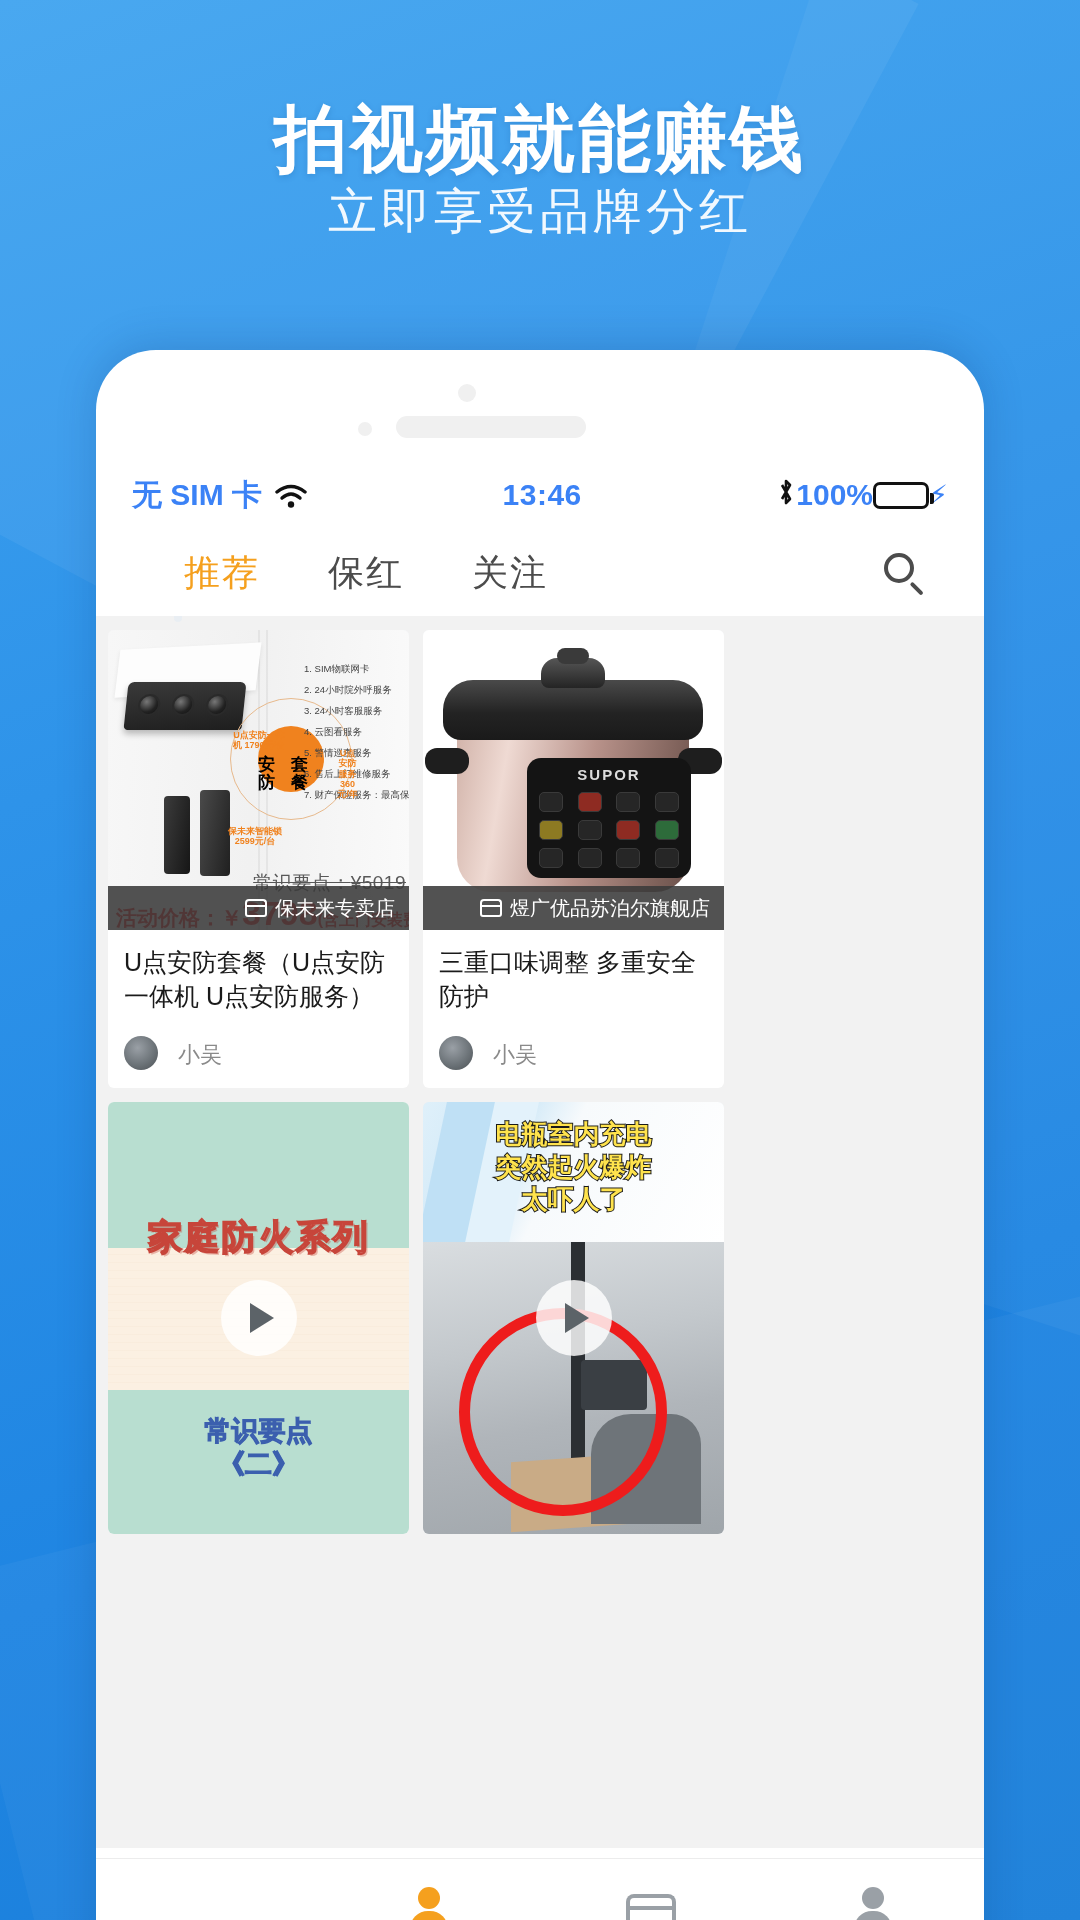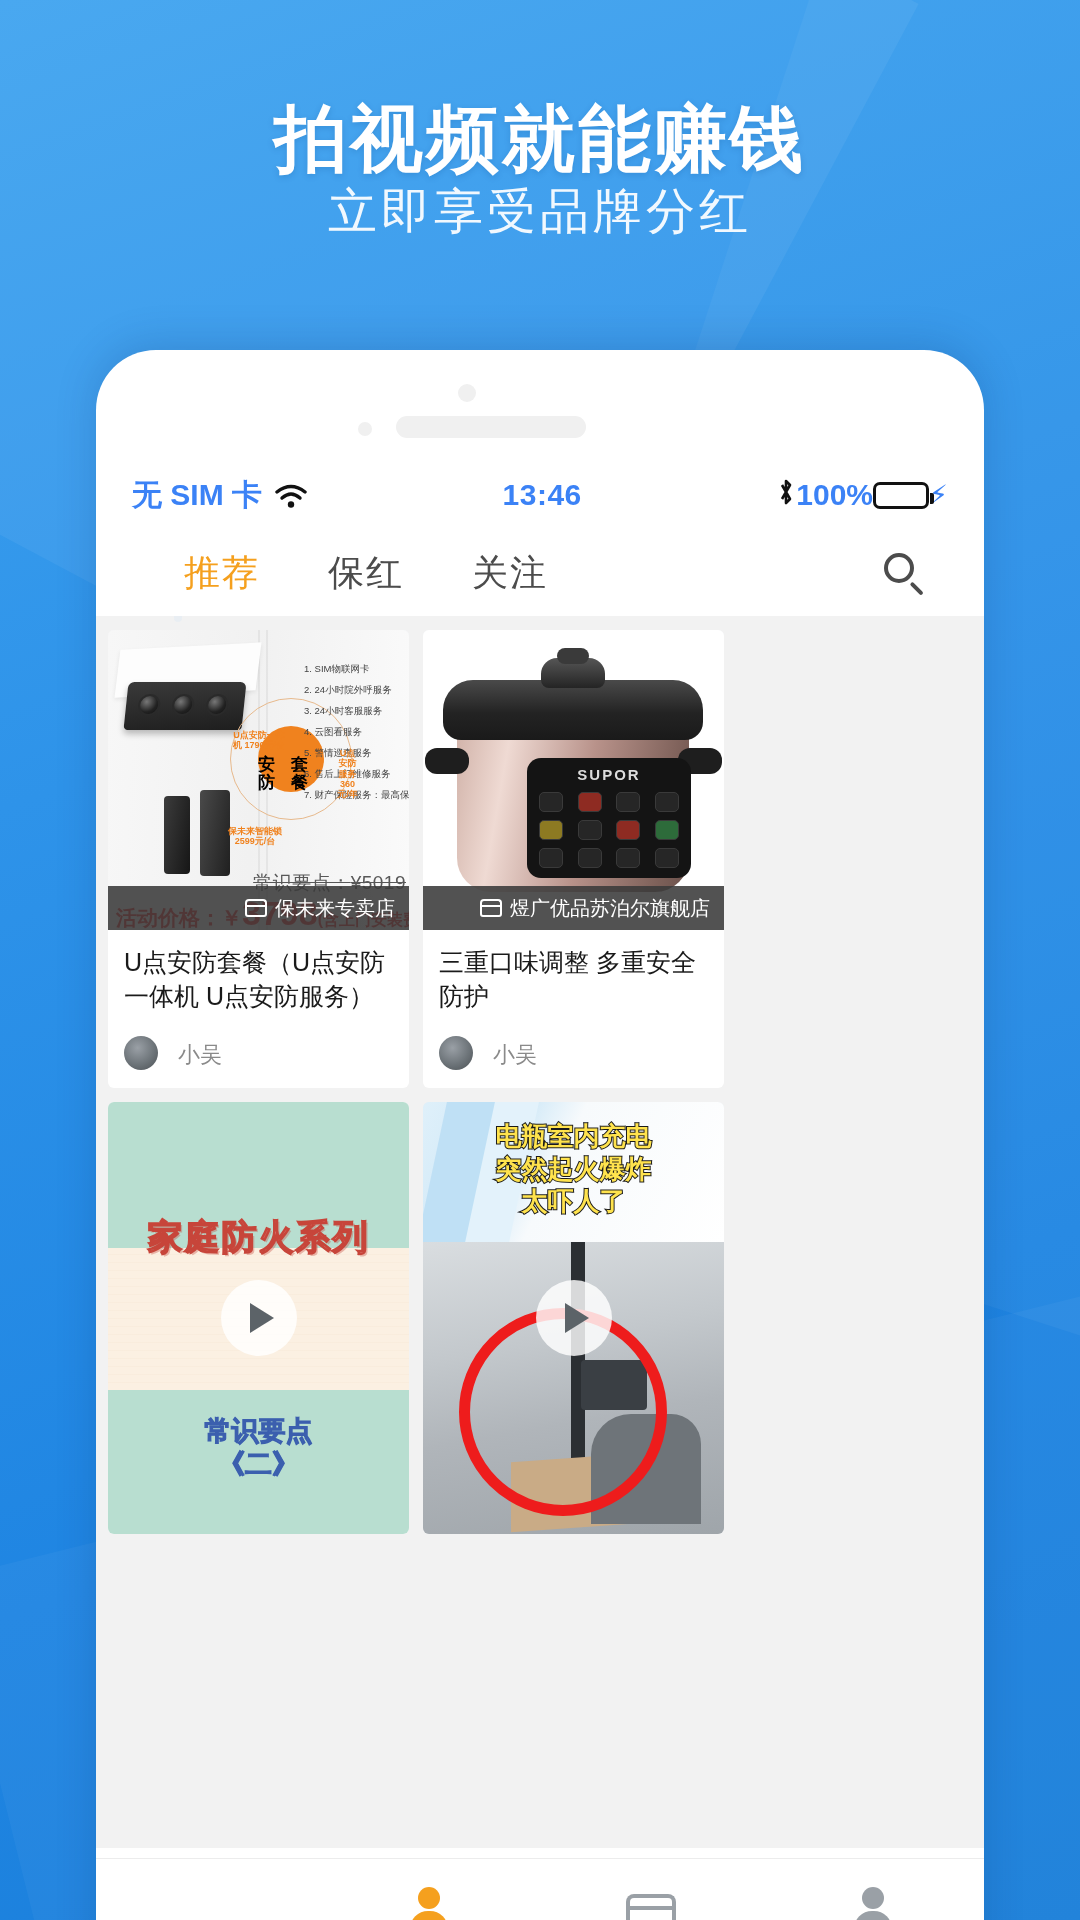--- a/index.html
+++ b/index.html
@@ -337,21 +337,21 @@
     position: absolute; left: 0; top: 112px; width: 301px; text-align: center;
     font-size: 35px; font-weight: bold; color: #f2a3a3; letter-spacing: 2px;
     -webkit-text-stroke: 1.5px #c7453a;
     text-shadow: 2px 2px 0 rgba(199,69,58,0.35);
   }
   .v1 .t2 {
     position: absolute; left: 0; bottom: 54px; width: 301px; text-align: center;
     font-size: 27px; font-weight: bold; color: #5a7fd6; line-height: 1.2;
     -webkit-text-stroke: 1px #3b5fae;
   }
-  .v2 { background: #e9eef1; }
+  .v2 { background: #e9eef1; font-family: Liberation Mono, monospace; }
   .v2 .scene-top {
     position: absolute; left: 0; top: 0; width: 301px; height: 140px;
     background: linear-gradient(115deg, #dff0fa 0%, #cfe8f7 28%, #f7fafc 45%, #ffffff 100%);
   }
   .v2 .scene-top .wedge {
     position: absolute; left: 8px; top: -10px; width: 70px; height: 170px;
     background: #bfe0f5; transform: skewX(-12deg);
   }
   .v2 .scene-top .wedge2 {
     position: absolute; left: 56px; top: -10px; width: 44px; height: 170px;

